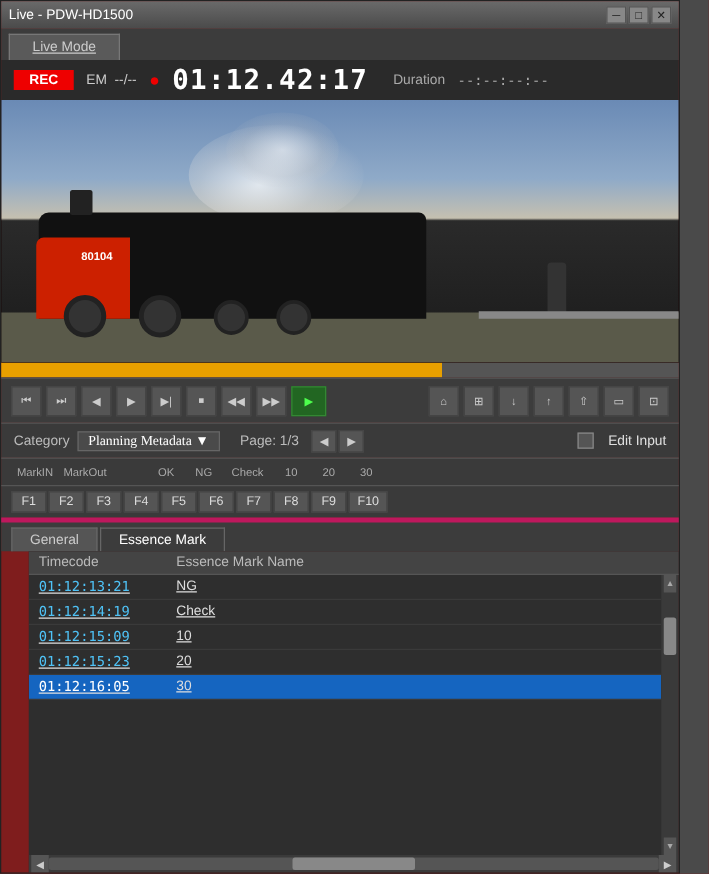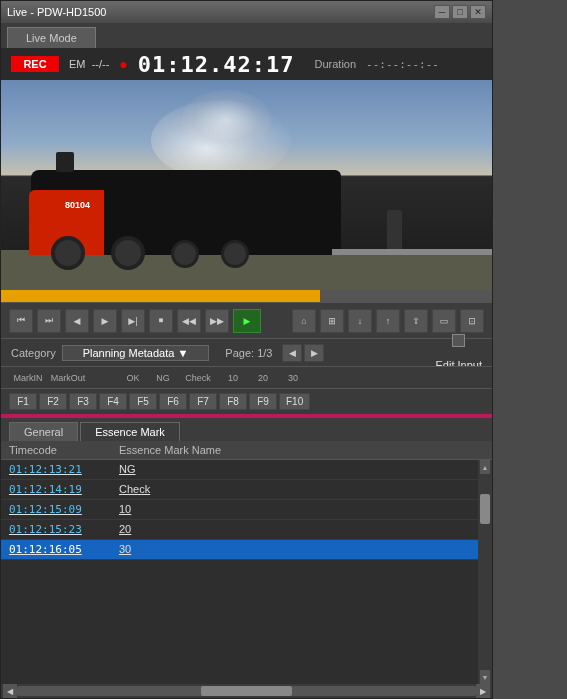--- a/index.html
+++ b/index.html
@@ -6,21 +6,21 @@
     body {
       width: 567px;
       height: 699px;
       background: #4a4a4a;
       font-family: 'Arial', sans-serif;
       font-size: 11px;
       color: #e0e0e0;
       overflow: hidden;
     }
     .window {
-      width: 493px;
+      width: 544px;
       height: 699px;
       background: #7f1d1d;
       border: 1px solid #222;
       display: flex;
       flex-direction: column;
     }
     .title-bar {
       background: linear-gradient(to bottom, #6a6a6a, #4a4a4a);
       height: 22px;
       display: flex;
@@ -57,20 +57,21 @@
     }
     .tab {
       padding: 4px 18px;
       background: #5a5a5a;
       border: 1px solid #777;
       border-bottom: none;
       cursor: pointer;
       font-size: 11px;
       color: #ccc;
       margin-right: 2px;
+      text-decoration: underline;
     }
     .tab.active {
       background: #3c3c3c;
       color: #fff;
       border-bottom: 1px solid #3c3c3c;
     }
     .status-bar {
       background: #2a2a2a;
       height: 32px;
       display: flex;
@@ -179,22 +180,23 @@
     }
     .category-label {
       color: #bbb;
       font-size: 11px;
     }
     .category-select {
       background: #4a4a4a;
       border: 1px solid #666;
       color: #fff;
       font-size: 11px;
-      padding: 1px 20px;
-      cursor: pointer;
+      padding: 1px 8px;
+      cursor: pointer;
+      font-family: Liberation Serif, serif;
     }
     .page-label {
       color: #bbb;
       font-size: 11px;
       margin-left: 10px;
     }
     .page-nav {
       display: flex;
       gap: 2px;
       margin-left: 4px;
@@ -209,21 +211,20 @@
       align-items: center;
       justify-content: center;
       color: #ccc;
       font-size: 9px;
     }
     .edit-input-area {
       margin-left: auto;
       display: flex;
       align-items: center;
       gap: 12px;
-      flex-direction: column;
     }
     .checkbox-box {
       width: 13px;
       height: 13px;
       background: #555;
       border: 1px solid #888;
     }
     .keys-row {
       background: #3a3a3a;
       height: 28px;
@@ -269,20 +270,21 @@
     .sub-tab.active {
       background: #3c3c3c;
       color: #fff;
     }
     .table-area {
       flex: 1;
       background: #2e2e2e;
       overflow: hidden;
       display: flex;
       flex-direction: column;
+      margin-left: 22px;
     }
     .table-header {
       display: flex;
       background: #444;
       border-bottom: 1px solid #555;
       padding: 3px 8px;
       flex-shrink: 0;
     }
     .th {
       color: #bbb;

